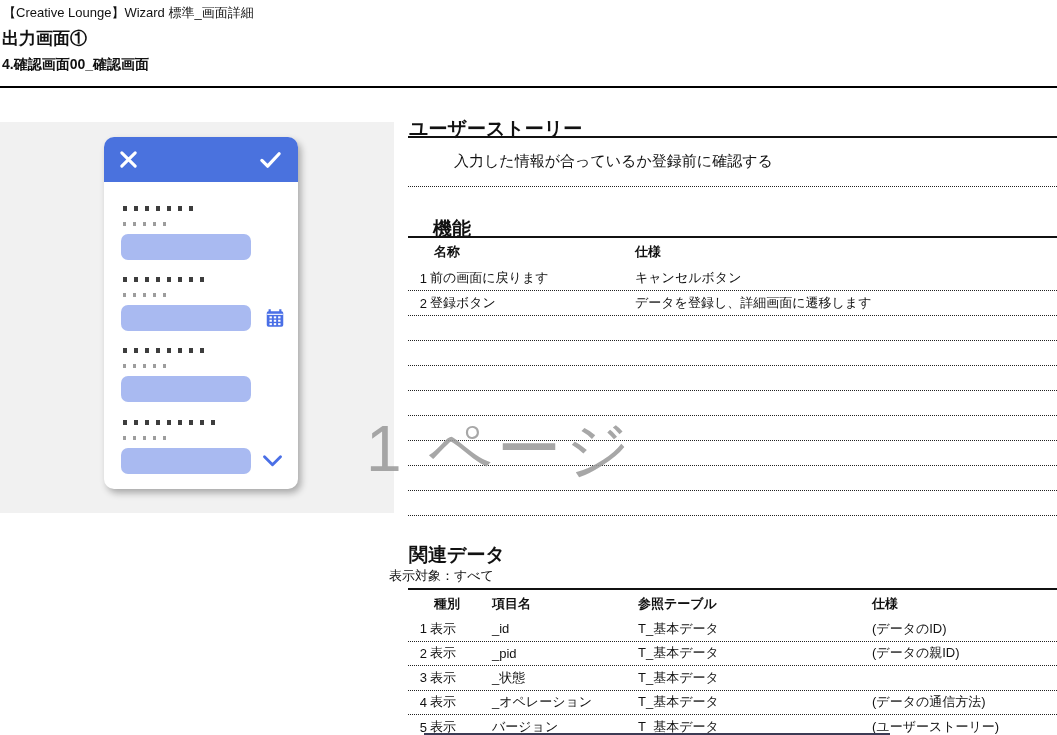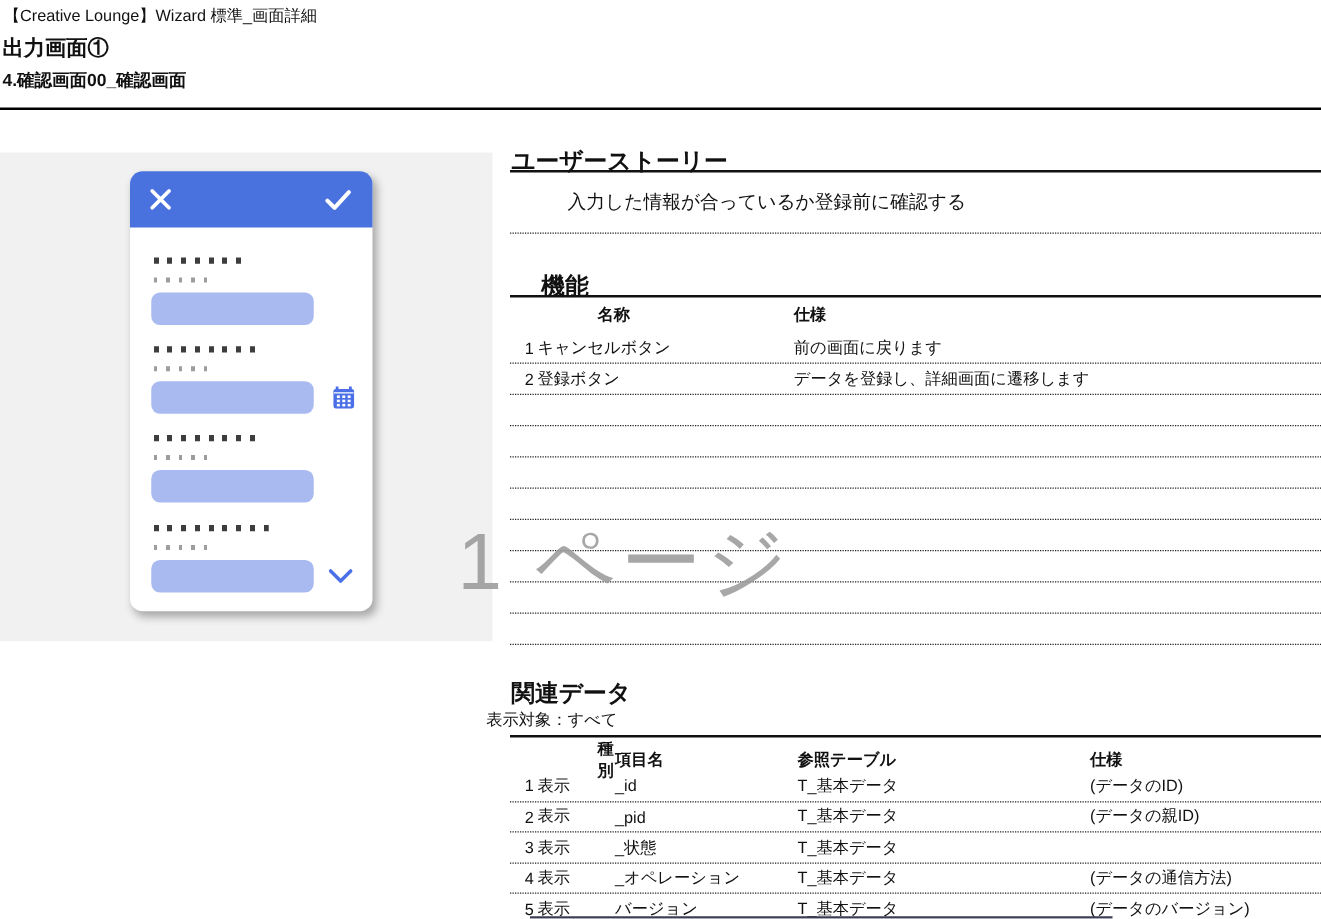--- a/index.html
+++ b/index.html
@@ -51,21 +51,21 @@
   .rd-table{top:588px;}
 
   .tr{display:grid;align-items:center;box-sizing:border-box;}
   .fn-table .tr{grid-template-columns:22px 205px 1fr;height:25px;}
   .fn-table .tr.head{height:28px;}
   .rd-table .tr{grid-template-columns:22px 62px 146px 234px 1fr;height:24.5px;}
   .rd-table .tr.head{height:27px;}
   .tr.dotted{border-bottom:1px dotted #222;}
   .tr .num{text-align:right;padding-right:3px;}
   .tr .b{font-weight:bold;}
-  .tr .pad{padding-left:4px;margin-left:44px;}
+  .tr .pad{padding-left:4px;}
 
   .bottom-line{position:absolute;left:424px;top:733px;width:466px;height:2px;background:#3c3c55;}
 </style>
 </head>
 <body>
 
 <div class="page">
 
   <div class="doc-title">【Creative Lounge】Wizard 標準_画面詳細</div>
   <div class="output-title">出力画面①</div>
@@ -154,22 +154,22 @@
 
   <div class="sec-heading fn-heading">機能</div>
   <div class="table fn-table">
     <div class="tr head">
       <div class="num"></div>
       <div class="b pad">名称</div>
       <div class="b">仕様</div>
     </div>
     <div class="tr dotted">
       <div class="num">1</div>
+      <div>前の画面に戻ります</div>
       <div>キャンセルボタン</div>
-      <div>前の画面に戻ります</div>
     </div>
     <div class="tr dotted">
       <div class="num">2</div>
       <div>登録ボタン</div>
       <div>データを登録し、詳細画面に遷移します</div>
     </div>
     <div class="tr dotted">
         <div></div>
         <div></div>
         <div></div>
@@ -246,18 +246,18 @@
       <div>表示</div>
       <div>_オペレーション</div>
       <div>T_基本データ</div>
       <div>(データの通信方法)</div>
     </div>
     <div class="tr">
       <div class="num">5</div>
       <div>表示</div>
       <div>バージョン</div>
       <div>T_基本データ</div>
-      <div>(データのバージョン)</div>
+      <div>(ユーザーストーリー)</div>
     </div>
   </div>
 
   <div class="bottom-line"></div>
 </div>
 
 </body></html>

